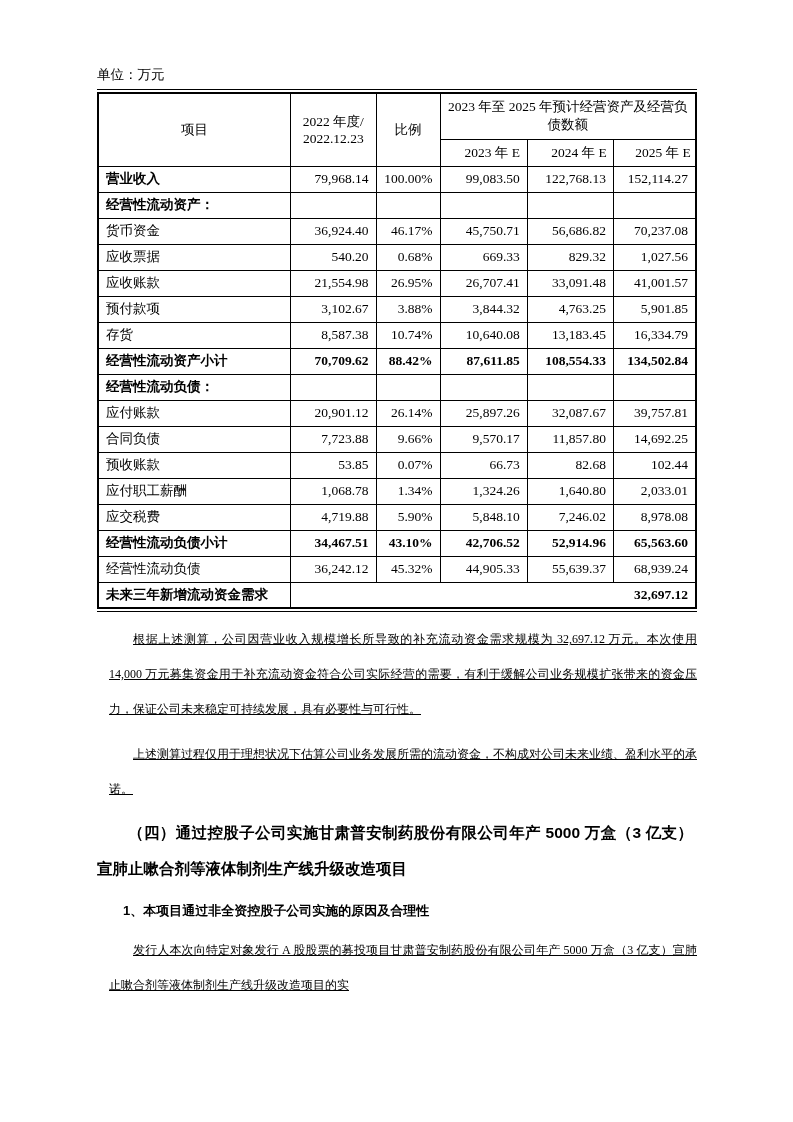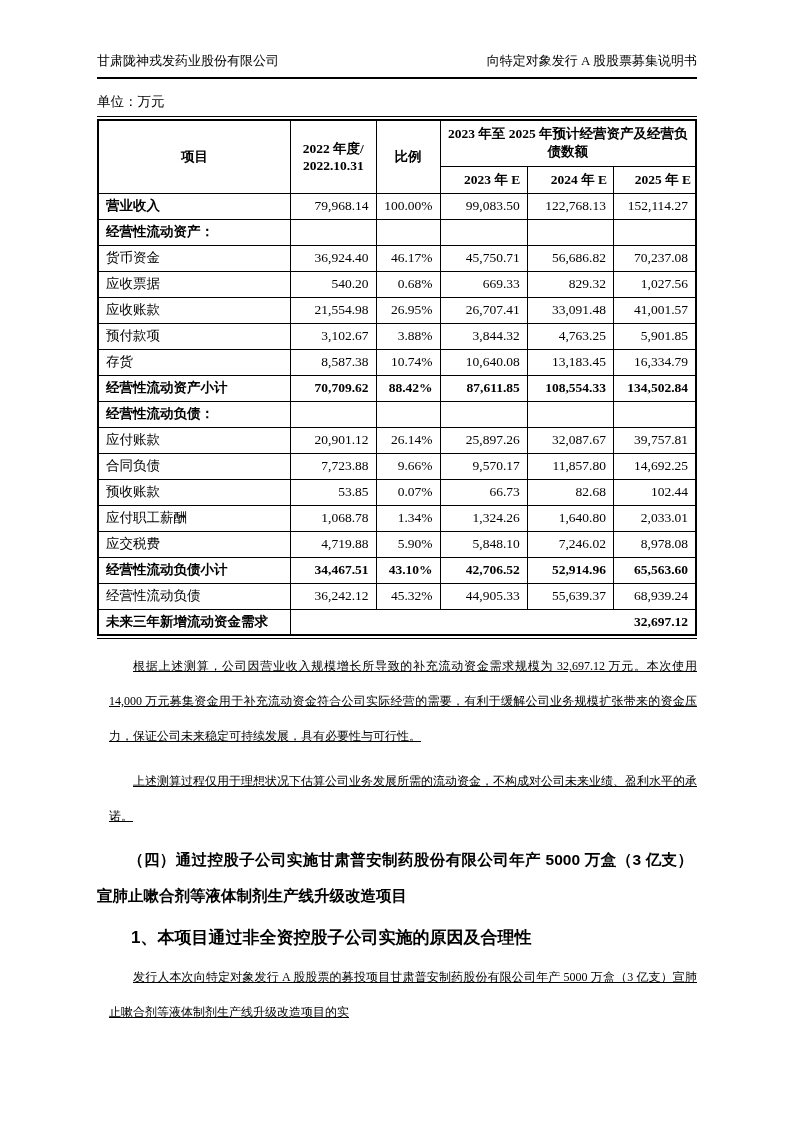--- a/index.html
+++ b/index.html
@@ -17,72 +17,68 @@
     font-size: 13px; padding-bottom: 7px; border-bottom: 2px solid #000;
   }
   .unit-line { font-size: 13.5px; margin-top: 14px; margin-bottom: 5px; }
 
   .table-wrap { border-top: 1px solid #000; border-bottom: 1px solid #000; padding: 2px 0; }
   table {
     width: 100%; border-collapse: collapse; table-layout: fixed;
     border: 2px solid #000; font-size: 13.5px;
   }
   th, td { border: 1px solid #000; vertical-align: middle; overflow: hidden; }
-  th { font-weight: 700; text-align: center; padding: 2px 3px; }
+  th { font-weight: 400; text-align: center; padding: 2px 3px; }
   thead tr.h1 th { height: 46px; }
   thead tr.h2 th { height: 27px; padding-left: 20px; }
   .pre { white-space: pre-line; }
   td { height: 26px; padding: 0 7px; }
   td.lbl { text-align: left; margin-left: 12px; }
   td.num { text-align: right; }
   .b { font-weight: 700; }
 
   .para {
     font-size: 12px; line-height: 35px; text-align: justify;
     text-indent: 2em; margin: 10px 0 0 12px; text-decoration: underline;
   }
   .heading4 {
     font-size: 15.5px; font-weight: 700; line-height: 36px; text-align: justify;
     text-indent: 2em; margin: 8px 4px 0 0;
     font-family: "Liberation Sans", "DejaVu Sans", sans-serif;
   }
   .sub1 {
-    font-size: 17px; font-weight: 700; line-height: 24px;
+    font-size: 13px; font-weight: 700; line-height: 24px;
     text-indent: 2em; margin: 12px 0 0 0;
     font-family: "Liberation Sans", "DejaVu Sans", sans-serif;
   }
   .footer { text-align: center; font-size: 13px; margin-top: 14px; }
 </style>
 </head>
 <body>
 
 <div class="page">
 
-  <div class="doc-header">
-    <span>甘肃陇神戎发药业股份有限公司</span>
-    <span>向特定对象发行 A 股股票募集说明书</span>
-  </div>
 
   <div class="unit-line">单位：万元</div>
 
   <div class="table-wrap">
     <table>
       <colgroup>
         <col style="width:32.2%">
         <col style="width:14.3%">
         <col style="width:10.7%">
         <col style="width:14.6%">
         <col style="width:14.4%">
         <col style="width:13.8%">
       </colgroup>
       <thead>
         <tr class="h1">
           <th rowspan="2">项目</th>
           <th rowspan="2" class="pre">2022 年度/
-2022.10.31</th>
+2022.12.23</th>
           <th rowspan="2">比例</th>
           <th colspan="3">2023 年至 2025 年预计经营资产及经营负债数额</th>
         </tr>
         <tr class="h2">
           <th>2023 年 E</th>
           <th>2024 年 E</th>
           <th>2025 年 E</th>
         </tr>
       </thead>
       <tbody id="table-body">

